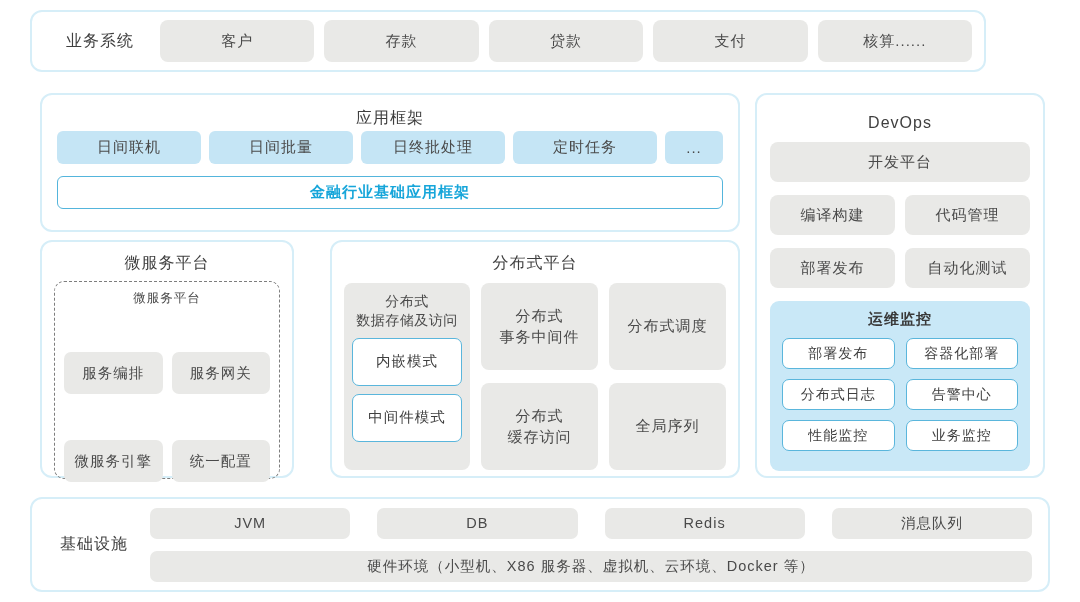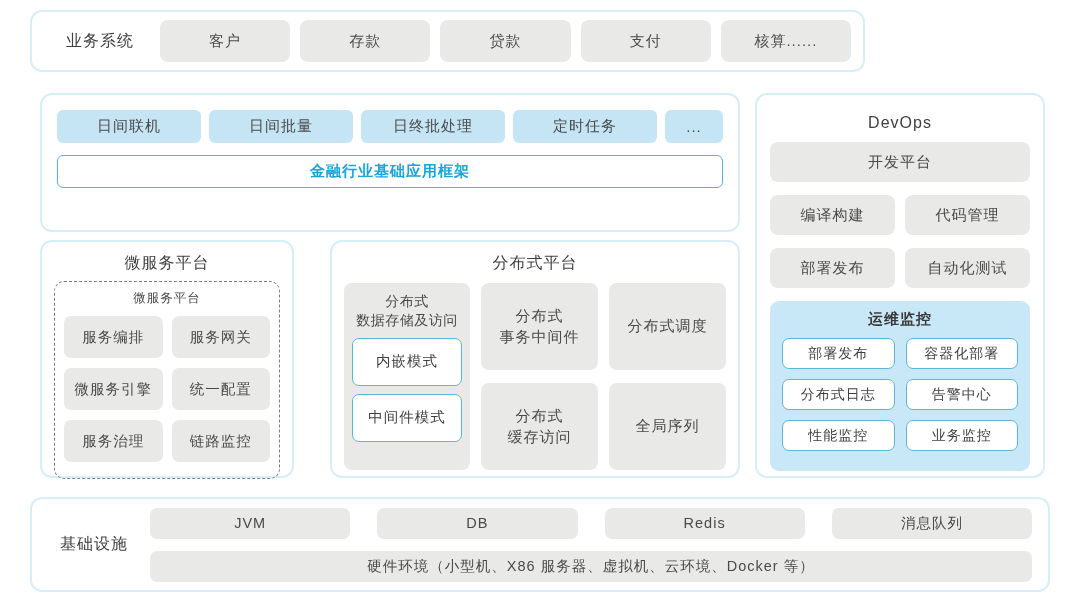--- a/index.html
+++ b/index.html
@@ -56,21 +56,21 @@
     align-items: center;
     justify-content: center;
     font-size: 14.5px;
     color: #3f3f3f;
     letter-spacing: 1px;
   }
   .pre-line { white-space: pre-line; line-height: 1.35; }
 
   
   .biz {
-    left: 30px; top: 10px; width: 835px; height: 62px;
+    left: 30px; top: 10px; width: 956px; height: 62px;
     display: flex; align-items: center;
     padding: 0 12px 0 18px; gap: 10px;
   }
   .biz-label { width: 100px; flex: none; text-align: center; font-size: 16px; color: #3f3f3f; letter-spacing: 1px; }
   .biz .gray-box { flex: 1; height: 42px; }
 
   
   .appfw { left: 40px; top: 93px; width: 700px; height: 139px; padding: 13px 15px 0; }
   .appfw-row { display: flex; gap: 8px; margin-top: 2px; }
   .appfw-row .blue-box { flex: 1; height: 33px; }
@@ -104,21 +104,21 @@
   .micro-dashed {
     margin-top: 7px; height: 198px;
     border: 1px dashed #7d7d7d; border-radius: 10px;
     padding: 8px 9px 0;
   }
   .micro-inner-title { text-align: center; font-size: 12.5px; color: #4a4a4a; letter-spacing: 1px; }
   .micro-grid {
     display: grid; grid-template-columns: 1fr 1fr;
     gap: 10px 9px; margin-top: 9px;
   }
-  .micro-grid .gray-box { height: 42px; font-size: 14.5px; border-radius: 7px; }
+  .micro-grid .gray-box { height: 42px; font-size: 14.5px; border-radius: 7px; margin-top: 36px; }
 
   
   .dist { left: 330px; top: 240px; width: 410px; height: 238px; padding: 11px 12px 0; }
   .dist-body { display: flex; gap: 11px; margin-top: 9px; }
   .dist-col1 {
     width: 126px; flex: none; height: 187px;
     background: #e9e9e7; border-radius: 8px;
     padding: 9px 8px 0;
   }
   .dist-col1-title { text-align: center; font-size: 14px; color: #4a4a4a; letter-spacing: 0.5px; }
@@ -146,20 +146,21 @@
   <div class="section biz">
     <div class="biz-label">业务系统</div>
     <div class="gray-box">客户</div>
     <div class="gray-box">存款</div>
     <div class="gray-box">贷款</div>
     <div class="gray-box">支付</div>
     <div class="gray-box">核算......</div>
   </div>
 
   <div class="section appfw">
+    <div class="sec-title">应用框架</div>
     <div class="appfw-row">
       <div class="blue-box">日间联机</div>
       <div class="blue-box">日间批量</div>
       <div class="blue-box">日终批处理</div>
       <div class="blue-box">定时任务</div>
       <div class="blue-box small">...</div>
     </div>
     <div class="appfw-base">金融行业基础应用框架</div>
   </div>
 

